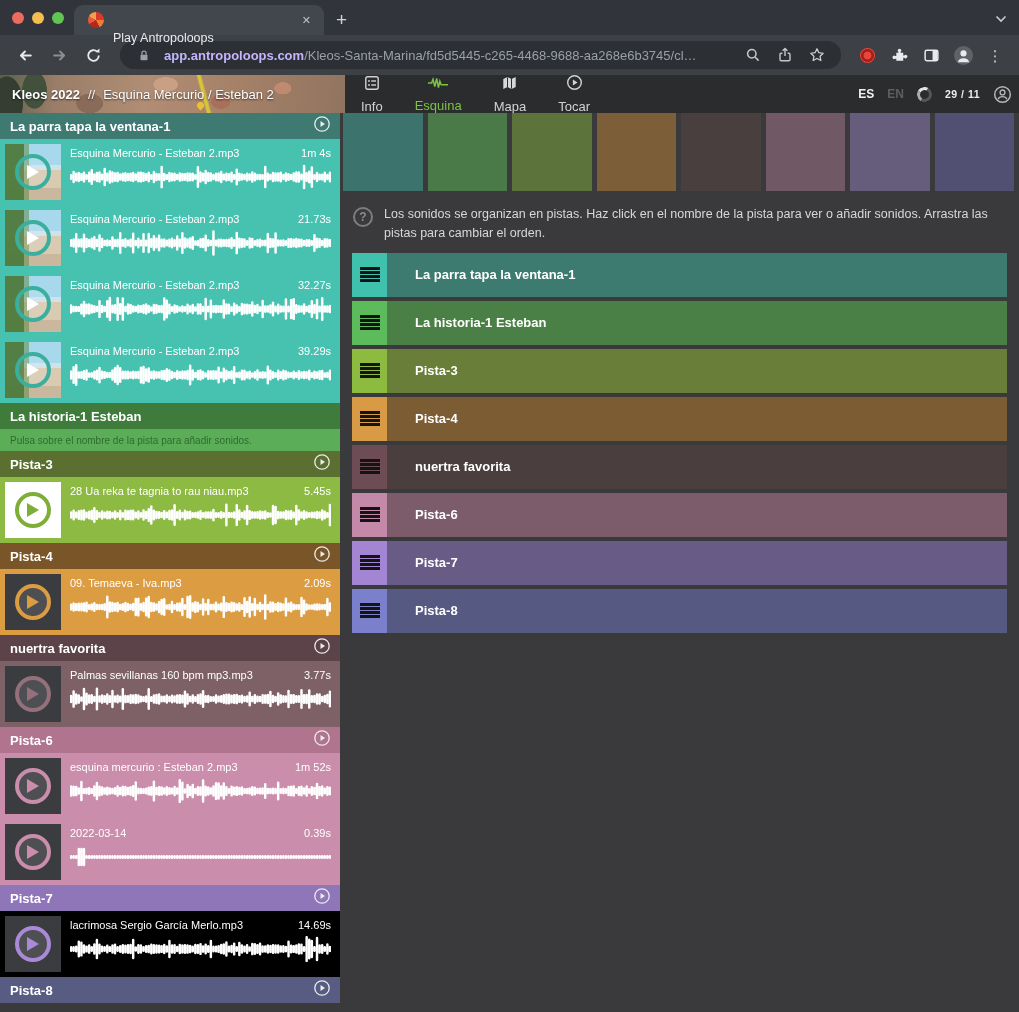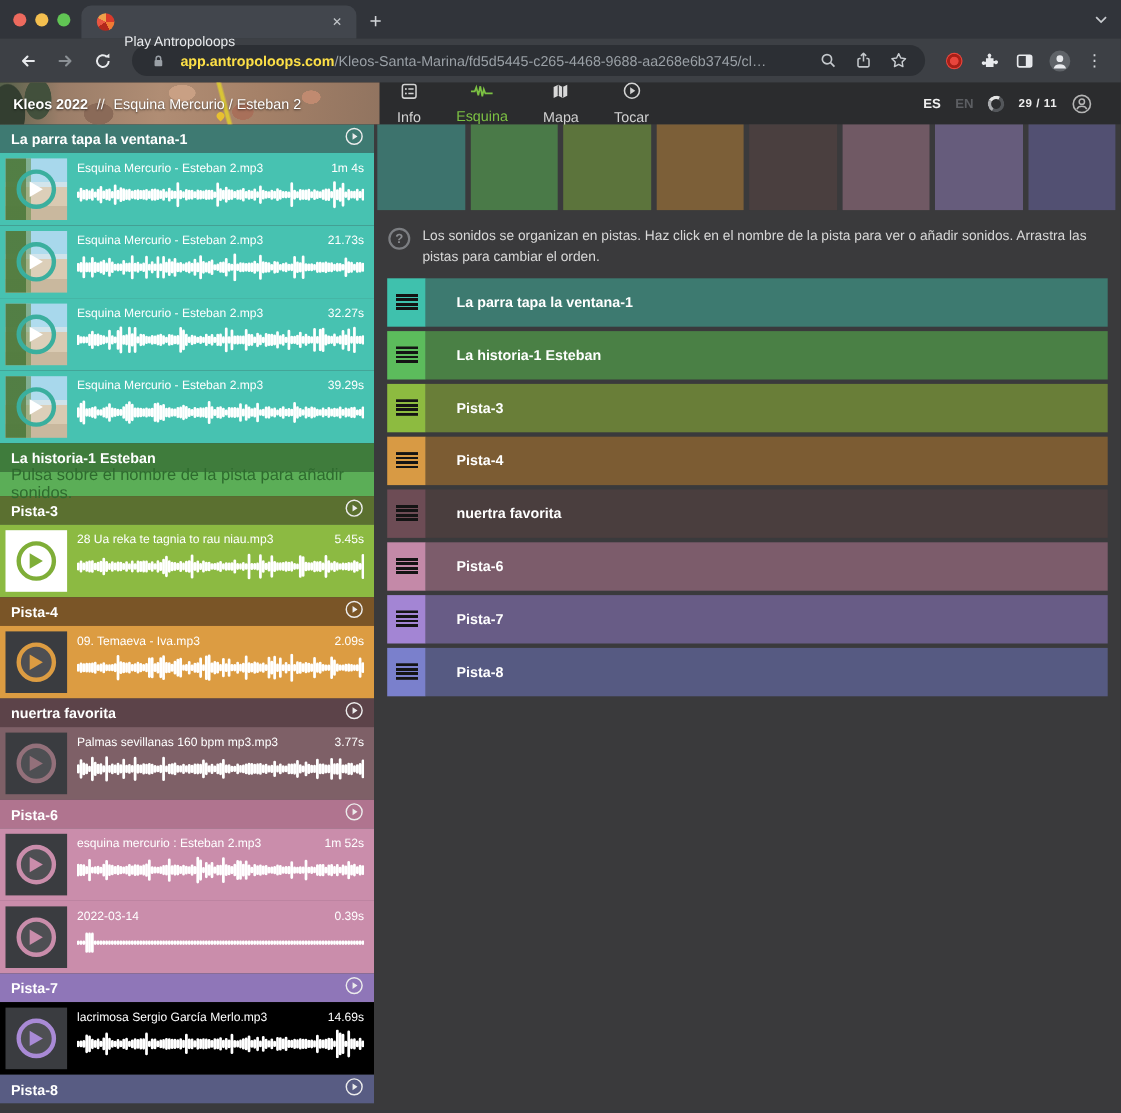--- a/index.html
+++ b/index.html
@@ -16,21 +16,21 @@
   .favicon { width:16px; height:16px; border-radius:50%; flex:none;
     background: conic-gradient(#d93a2b 0 24%, #f07b34 24% 43%, #b3281c 43% 66%, #e85540 66% 83%, #f0a04a 83%); }
   .tab-title { color:#e8eaed; font-size:12.5px; flex:1; white-space:nowrap; overflow:hidden;margin-top:36px; }
   .tab-close { color:#bfc3c7; font-size:11px; padding:2px 5px; border-radius:4px; }
   .newtab { color:#d0d3d7; font-size:19px; font-weight:300; padding:0 12px 4px 12px; }
   .tabsearch { position:absolute; right:12px; top:9px; }
   .toolbar { height:40px; background:#3d4045; display:flex; align-items:center; padding:0 10px; gap:4px; }
   .navbtn { width:30px; height:30px; display:flex; align-items:center; justify-content:center; border-radius:50%; flex:none; }
   .urlbar { flex:1; height:28px; background:#2c2f34; border-radius:14px; margin:0 8px; display:flex; align-items:center; padding:0 12px; gap:8px; min-width:0; }
   .url { font-size:13px; white-space:nowrap; overflow:hidden; flex:1; color:#e8eaed; }
-  .url .domain { color:#fde047; font-weight:bold; }
+  .url .domain { color:#c4b5fd; font-weight:bold; }
   .url .path { color:#9aa0a6; }
   .pill-ic { flex:none; display:flex; align-items:center; justify-content:center; width:24px; }
   .ext { width:28px; height:28px; display:flex; align-items:center; justify-content:center; flex:none; }
   .record-dot { width:15px; height:15px; border-radius:50%;
     background: radial-gradient(circle, #e8453c 0 34%, #a81f17 40% 58%, #e8453c 64%); }
   .avatar-chip { width:19px; height:19px; border-radius:50%; background:#5f6368; overflow:hidden; display:flex; align-items:center; justify-content:center; }
   .kebab { color:#d0d3d7; font-size:15px; letter-spacing:0; line-height:1; }
 
   
   .app-header { height:38px; background:#2b2c2e; display:flex; align-items:center; }
@@ -44,32 +44,32 @@
       radial-gradient(20px 30px at 10% 40%, #42503c 60%, transparent 63%),
       radial-gradient(26px 44px at 2% 75%, #333e30 60%, transparent 63%),
       linear-gradient(95deg, #55604a 0%, #9a7d68 16%, #b08d74 42%, #a58168 68%, #917460 100%);
   }
   .hero .proj { font-weight:bold; }
   .hero .sep { opacity:.95; }
   .pin { position:absolute; left:197px; bottom:4px; width:7px; height:7px; border-radius:50% 50% 50% 0; background:#e8c030; transform:rotate(-45deg); }
   .appnav { display:flex; align-items:center; gap:32px; margin-left:16px; }
   .nav-item { display:flex; align-items:center; gap:8px; color:#d2d2d2; font-size:13px;flex-direction:column; }
   .nav-item.active { color:#7cc143; }
-  .hdr-right { margin-left:auto; display:flex; align-items:center; gap:13px; padding-right:26px; }
+  .hdr-right { margin-left:auto; display:flex; align-items:center; gap:13px; padding-right:7px; }
   .lang { font-size:12px; font-weight:bold; }
   .lang.on { color:#f0f0f0; } .lang.off { color:#5c5e62; }
   .spinner { width:15px; height:15px; border-radius:50%; border:3px solid #515durp; border:3px solid #53565a; border-top-color:#e4e4e4; border-left-color:#a9abae; transform:rotate(-15deg); }
   .counter { color:#ededed; font-size:10.5px; font-weight:bold; letter-spacing:.5px; }
 
   
   .content { display:flex; height:899px; }
   .sidebar { width:340px; flex:none; background:#3a3a3c; overflow:hidden; }
   .sec-header { height:26px; display:flex; align-items:center; padding:0 9px 0 10px; }
   .sec-name { color:#fff; font-size:13px; font-weight:bold; flex:1; white-space:nowrap; overflow:hidden; }
-  .hint { height:22px; display:flex; align-items:center; padding:0 10px; font-size:15px; }
+  .hint { height:22px; display:flex; align-items:center; padding:0 10px; font-size:10px; }
   .clip { height:66px; display:flex; padding:5px 9px 5px 5px; gap:9px; }
   .thumb { width:56px; height:56px; flex:none; position:relative; display:flex; align-items:center; justify-content:center; }
   .thumb-dark { background:#3a3c40; }
   .thumb-white { background:#ffffff; }
   .thumb-photo { background:
       linear-gradient(90deg, rgba(78,122,60,.95) 0 34%, rgba(96,140,70,.55) 34% 42%, transparent 42%),
       linear-gradient(180deg, #a8d8ec 0 38%, #cfe2ea 38% 46%, #d9cab2 46% 78%, #c9b89e 78%);
   }
   .ring { width:36px; height:36px; border:4px solid; border-radius:50%; display:flex; align-items:center; justify-content:center; background:rgba(255,255,255,0.10); }
   .tri { width:0; height:0; border:7px solid transparent; border-left:12px solid; margin-left:7px; }

